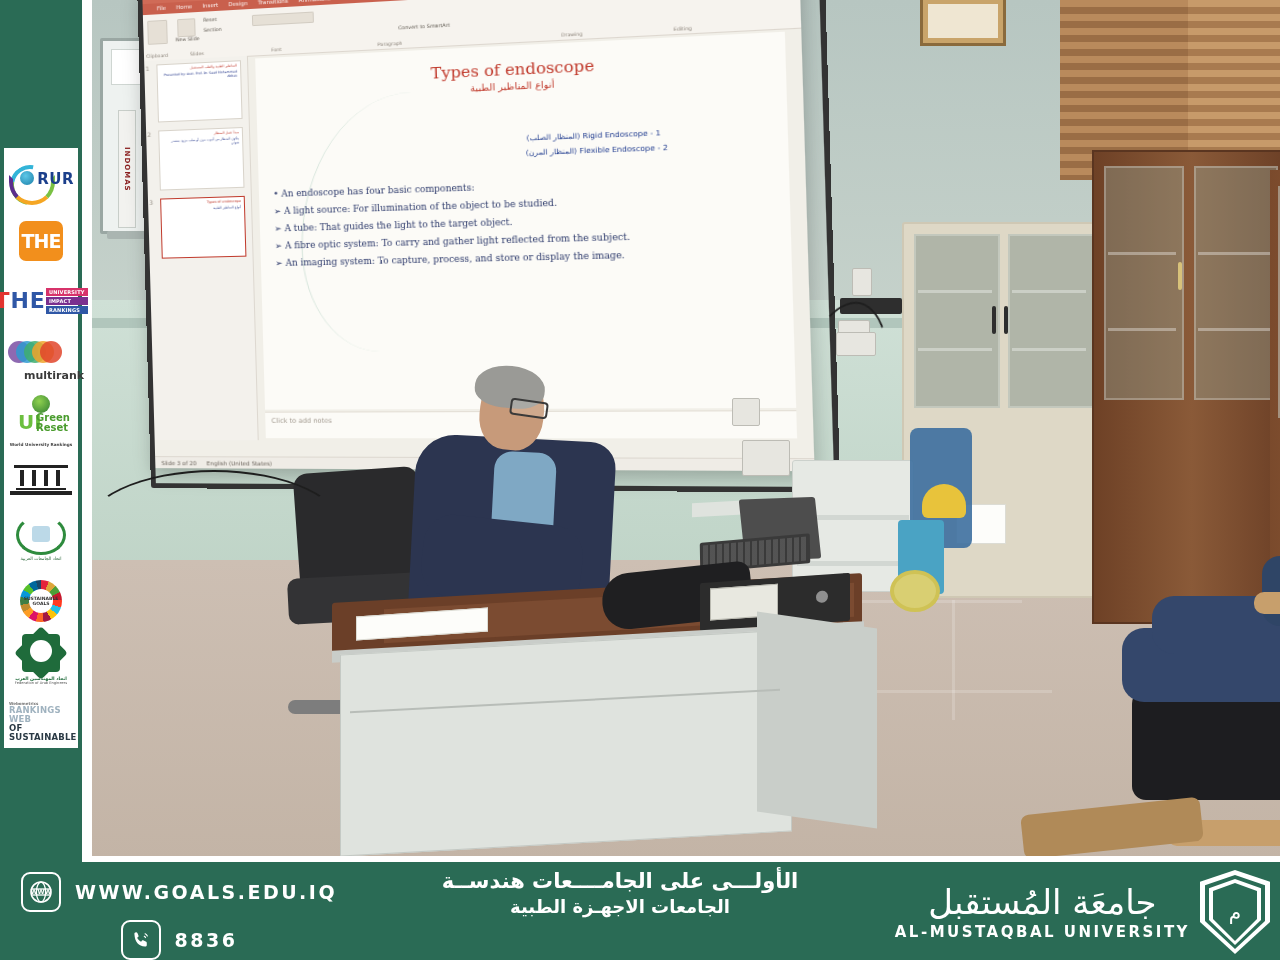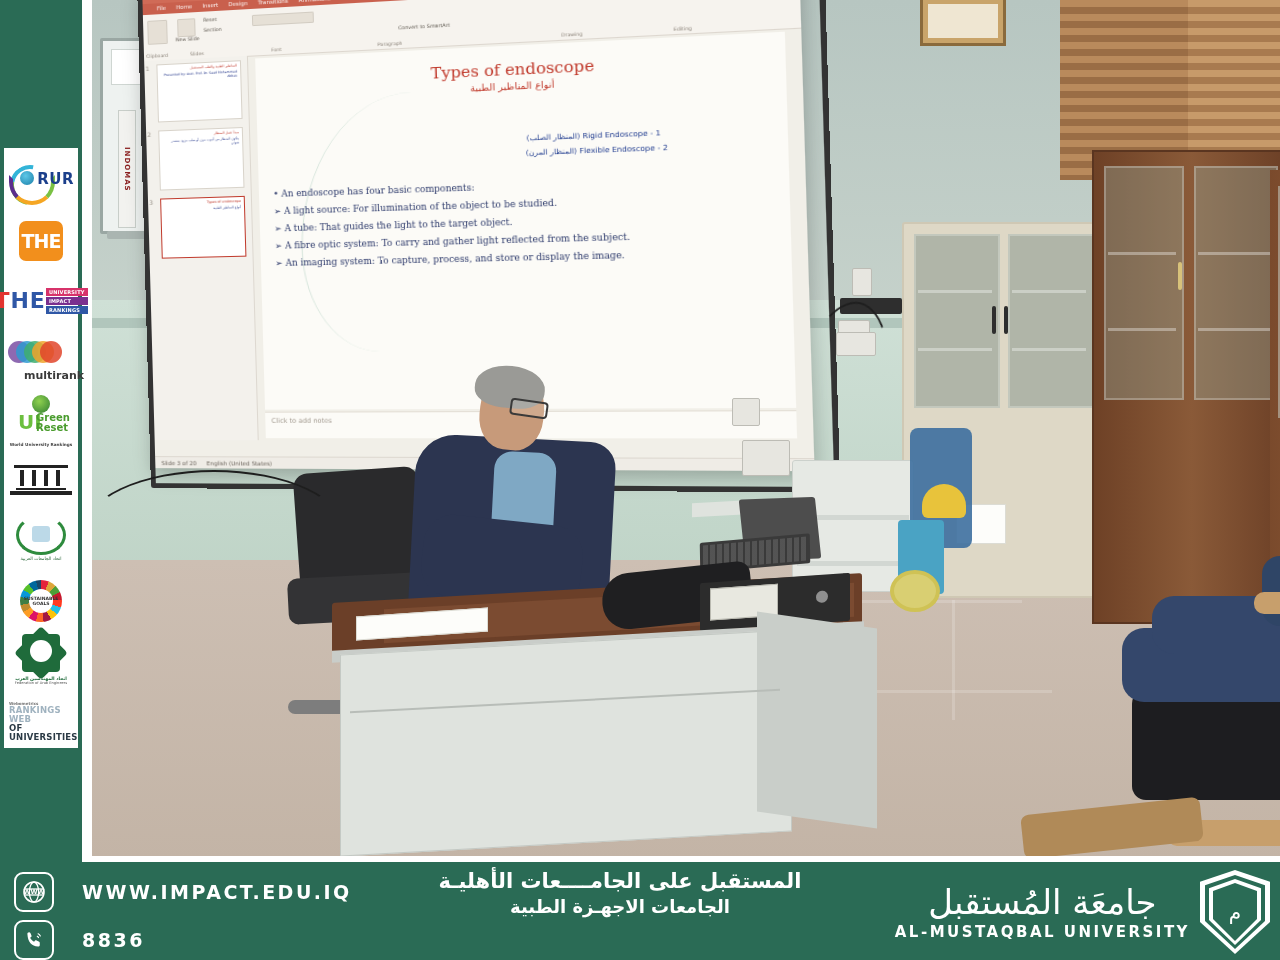--- a/index.html
+++ b/index.html
@@ -220,21 +220,21 @@
   .armchair{position:absolute;background:#c79f6c;border-radius:10px;}
   .armchair-d{position:absolute;background:#b08a58;border-radius:8px;}
   .stu-dark{position:absolute;background:#1d1d20;border-radius:14px;}
 
   
   .cable{position:absolute;border:2px solid #1e1e1e;border-color:#1e1e1e transparent transparent transparent;border-radius:50%;}
 
   
   .banner{position:absolute;left:0;top:862px;width:1280px;height:98px;background:#2a6b55;}
   .b-contact{position:absolute;left:14px;top:10px;width:330px;}
-  .b-row{display:flex;align-items:center;gap:28px;margin-bottom:8px;}
+  .b-row{display:flex;align-items:center;gap:14px;margin-bottom:8px;justify-content:center;}
   .b-badge{width:36px;height:36px;border-radius:9px;border:2px solid #ffffff;display:flex;align-items:center;justify-content:center;flex:0 0 auto;}
   .b-txt{color:#fff;font-size:19px;font-weight:bold;letter-spacing:2.5px;}
   .b-ar{position:absolute;left:380px;top:6px;width:480px;text-align:center;color:#fff;direction:rtl;}
   .b-ar1{font-size:21px;font-weight:bold;letter-spacing:1px;line-height:26px;}
   .b-ar2{font-size:18px;line-height:25px;}
   .b-ar3{font-size:18px;font-weight:bold;line-height:25px;}
   .b-uni{position:absolute;right:10px;top:8px;display:flex;align-items:center;gap:10px;}
   .b-uni-txt{text-align:center;color:#fff;}
   .b-uni-ar{font-size:34px;direction:rtl;line-height:38px;font-family:"DejaVu Sans","Liberation Sans",sans-serif;}
   .b-uni-en{font-size:15px;font-weight:bold;letter-spacing:2.5px;margin-top:2px;}
@@ -337,21 +337,21 @@
         </div>
         <div class="fae-t1">اتحاد المهندسين العرب</div>
         <div class="fae-t2">Federation of Arab Engineers</div>
       </div>
     </div>
 
     <div class="rank-logo">
       <div class="web-wrap">
         <div class="web-s">Webometrics</div>
         <div class="web-b">RANKINGS WEB</div>
-        <div class="web-c">OF UNIVERSITIES</div>
+        <div class="web-c">OF SUSTAINABLE</div>
       </div>
     </div>
   </div>
 
   <div class="photo">
     <div class="wall-upper"></div>
     <div class="wall-lower"></div>
     <div class="wall-band"></div>
     <div class="floor"></div>
     <div class="floor-tile" style="left:760px;top:600px;width:170px;height:3px"></div>
@@ -561,36 +561,36 @@
       <div class="b-row">
         <div class="b-badge">
           <svg width="24" height="24" viewBox="0 0 24 24" aria-hidden="true">
             <circle cx="12" cy="12" r="10" fill="none" stroke="#fff" stroke-width="1.6"></circle>
             <ellipse cx="12" cy="12" rx="4.6" ry="10" fill="none" stroke="#fff" stroke-width="1.3"></ellipse>
             <line x1="2" y1="9" x2="22" y2="9" stroke="#fff" stroke-width="1.3"></line>
             <line x1="2" y1="15" x2="22" y2="15" stroke="#fff" stroke-width="1.3"></line>
             <text x="12" y="14.4" font-size="6.4" font-family="DejaVu Sans, sans-serif" font-weight="bold" fill="#fff" text-anchor="middle">WWW</text>
           </svg>
         </div>
-        <div class="b-txt">WWW.IMPACT.EDU.IQ</div>
+        <div class="b-txt">WWW.GOALS.EDU.IQ</div>
       </div>
       <div class="b-row">
         <div class="b-badge">
           <svg width="22" height="22" viewBox="0 0 24 24" aria-hidden="true">
             <path d="M6.6 3.5c.8 0 1.3.4 1.6 1.1l1 2.4c.3.7.1 1.4-.4 1.8l-1 .8c.9 1.9 2.4 3.4 4.3 4.3l.8-1c.5-.5 1.2-.6 1.9-.4l2.4 1c.7.3 1.1.9 1.1 1.6v2.3c0 1.1-.9 1.9-2 1.8C9.4 18.6 5.4 14.6 4.8 5.5c-.1-1.1.7-2 1.8-2z" fill="#fff"></path>
             <path d="M16.5 5.2a5.6 5.6 0 0 1 2.4 2.4" stroke="#fff" stroke-width="1.3" fill="none" stroke-linecap="round"></path>
             <path d="M15.6 8a3 3 0 0 1 1.3 1.3" stroke="#fff" stroke-width="1.3" fill="none" stroke-linecap="round"></path>
           </svg>
         </div>
         <div class="b-txt">8836</div>
       </div>
     </div>
 
     <div class="b-ar">
-      <div class="b-ar1">المستقبل على الجامــــعات الأهليـة</div>
+      <div class="b-ar1">الأولـــى على الجامــــعات هندســة</div>
       <div class="b-ar3">الجامعات الاجهـزة الطبية</div>
     </div>
 
     <div class="b-uni">
       <div class="b-uni-txt">
         <div class="b-uni-ar">جامعَة المُستقبل</div>
         <div class="b-uni-en">AL-MUSTAQBAL  UNIVERSITY</div>
       </div>
       <div class="crest">
         <div class="crest-o"></div>

